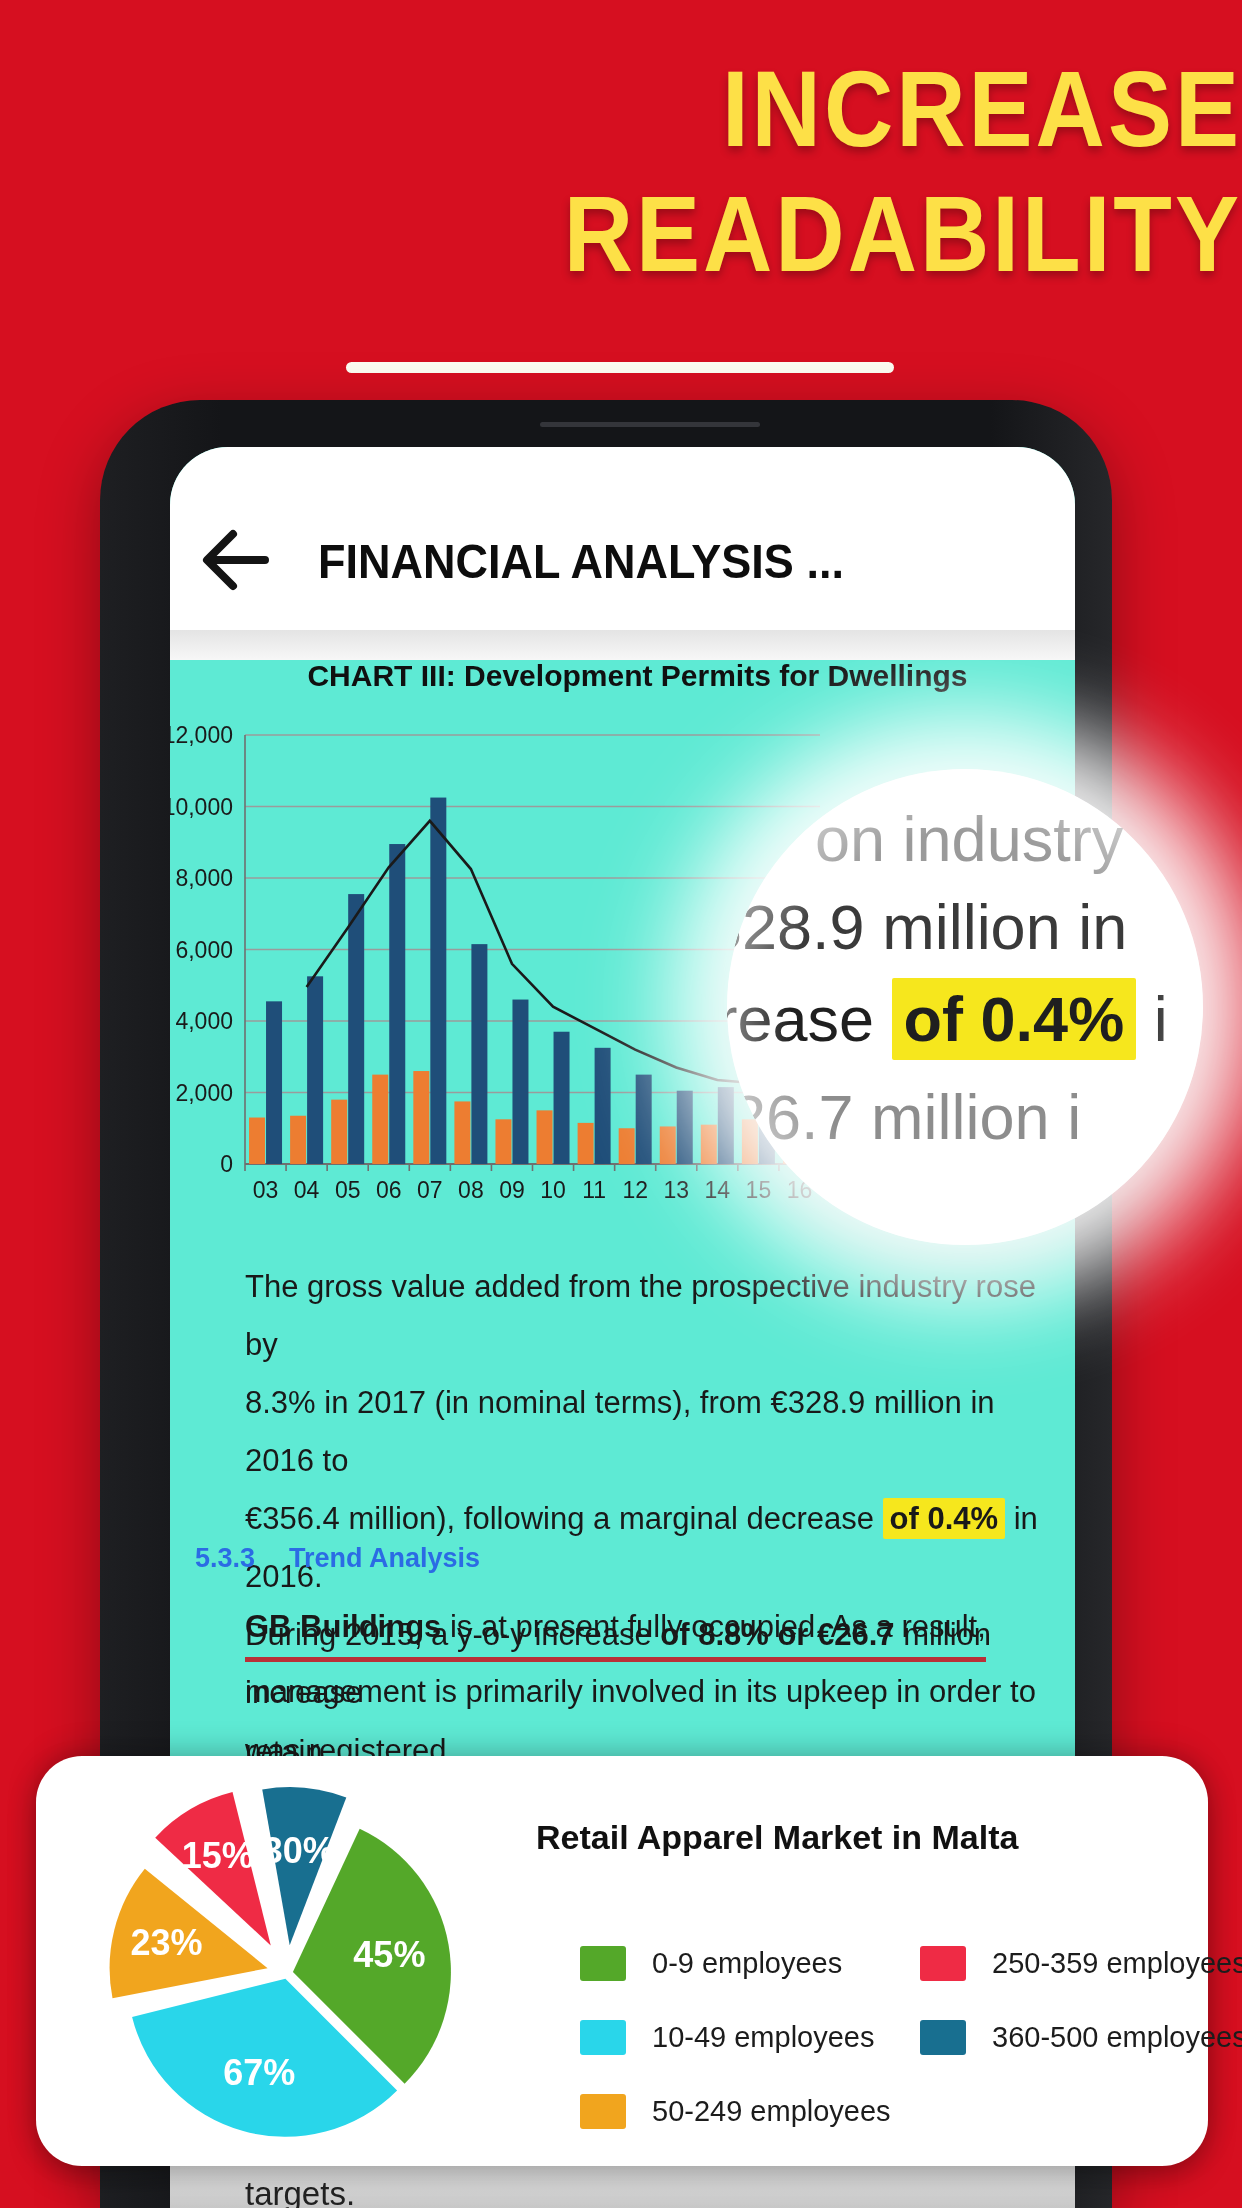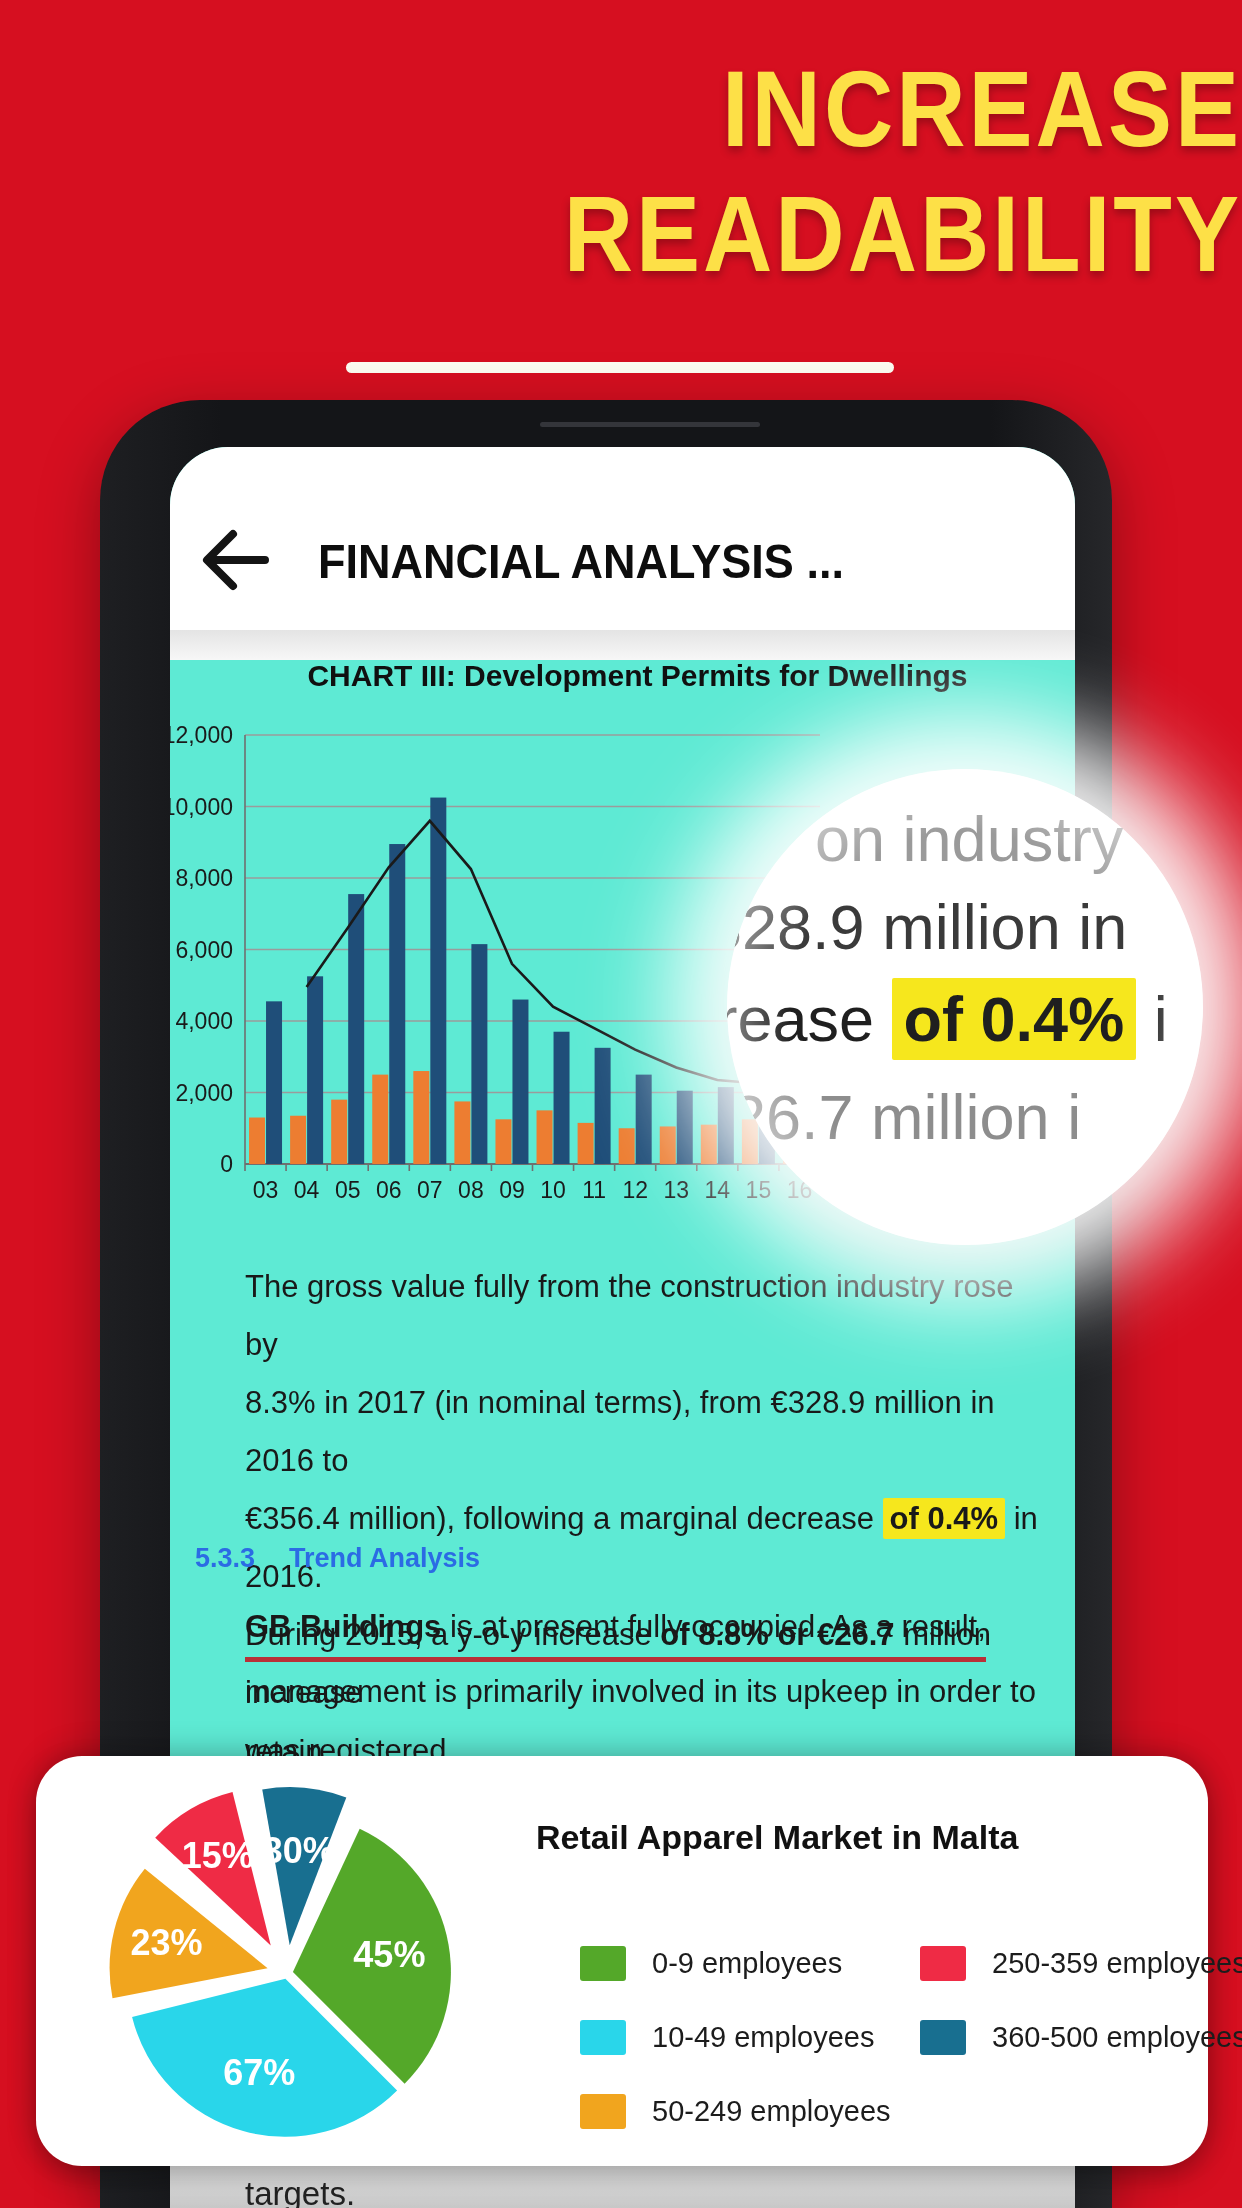--- a/index.html
+++ b/index.html
@@ -189,21 +189,21 @@
       <rect x="465.6785714285714" y="434.625" width="16" height="89.375" fill="#1F4E79"></rect>
       <rect x="506.74999999999994" y="450.7125" width="16" height="73.28750000000002" fill="#1F4E79"></rect>
       <rect x="547.8214285714286" y="447.1375" width="16" height="76.86250000000001" fill="#1F4E79"></rect>
       <rect x="588.8928571428572" y="436.4125" width="16" height="87.58749999999998" fill="#1F4E79"></rect>
       <rect x="629.9642857142858" y="441.775" width="16" height="82.22500000000002" fill="#1F4E79"></rect>
       <polyline points="136.60714285714286,347.0375 177.67857142857142,288.04999999999995 218.75,227.27500000000003 259.82142857142856,180.79999999999995 300.8928571428571,229.0625 341.9642857142857,323.79999999999995 383.0357142857143,366.70000000000005 424.10714285714283,388.15 465.1785714285714,409.6 506.24999999999994,427.475 547.3214285714286,439.9875 588.3928571428572,443.5625 629.4642857142858,445.35" fill="none" stroke="#1a1a1a" stroke-width="2.6"></polyline>
     </svg>
   <div class="chart-title">CHART III: Development Permits for Dwellings</div>
 
   <div class="doc-text p1">
-    <div>The gross value fully from the construction industry rose by</div>
+    <div>The gross value added from the prospective industry rose by</div>
     <div>8.3% in 2017 (in nominal terms), from €328.9 million in 2016 to</div>
     <div><span>€356.4 million), following a marginal decrease </span><span class="hl">of 0.4%</span><span> in 2016.</span></div>
     <div><span>During 2015, a y-o-y increase </span><span class="b">of 8.8% or €26.7</span><span> million increase</span></div>
     <div>was registered.</div>
   </div>
 
   <div class="section-heading">
     <span class="num">5.3.3</span><span>Trend Analysis</span>
   </div>
 

